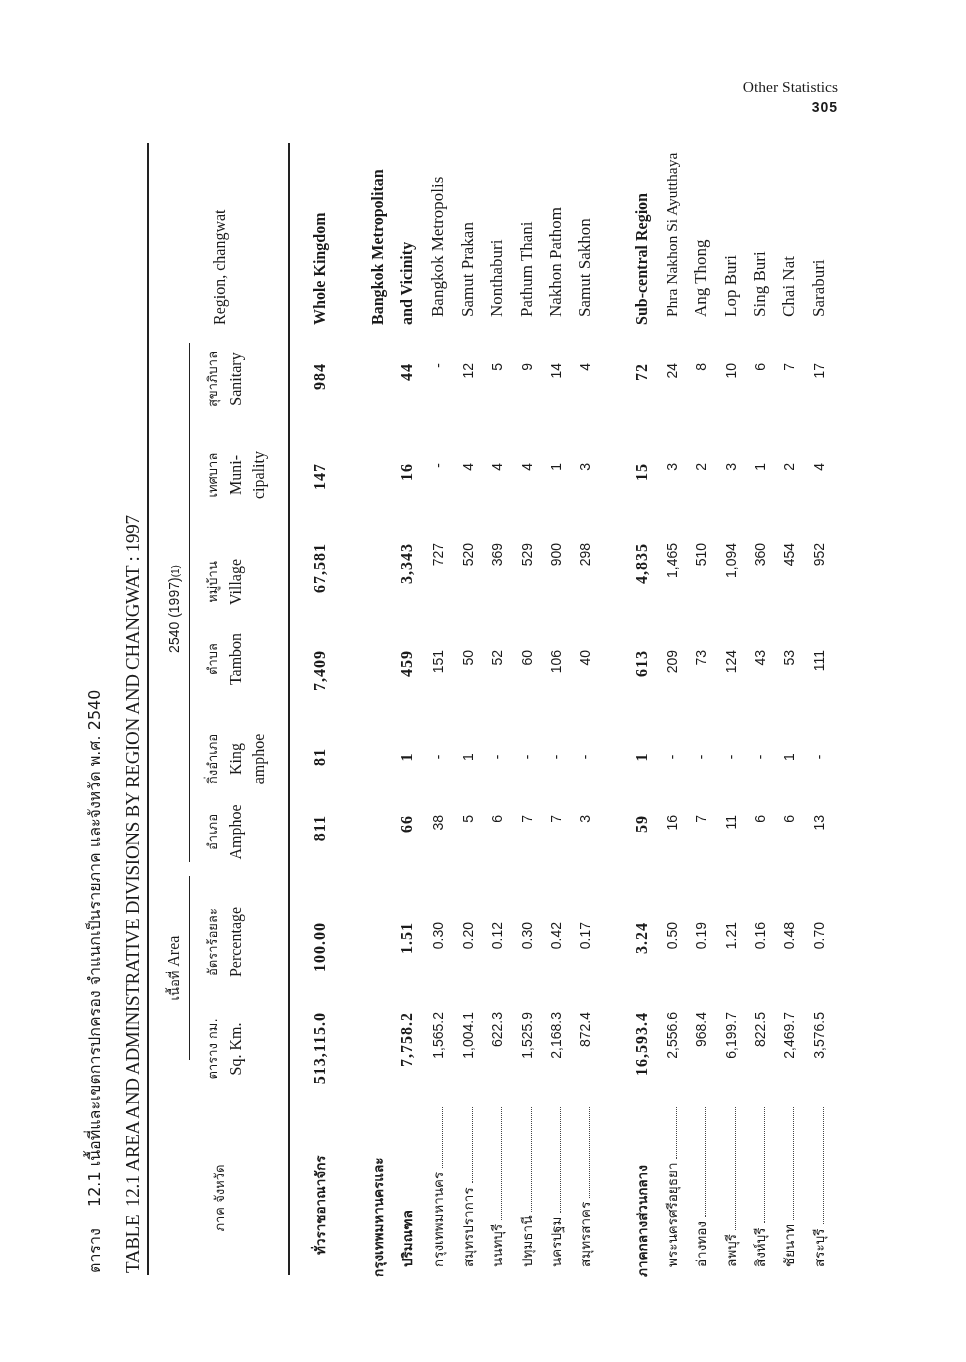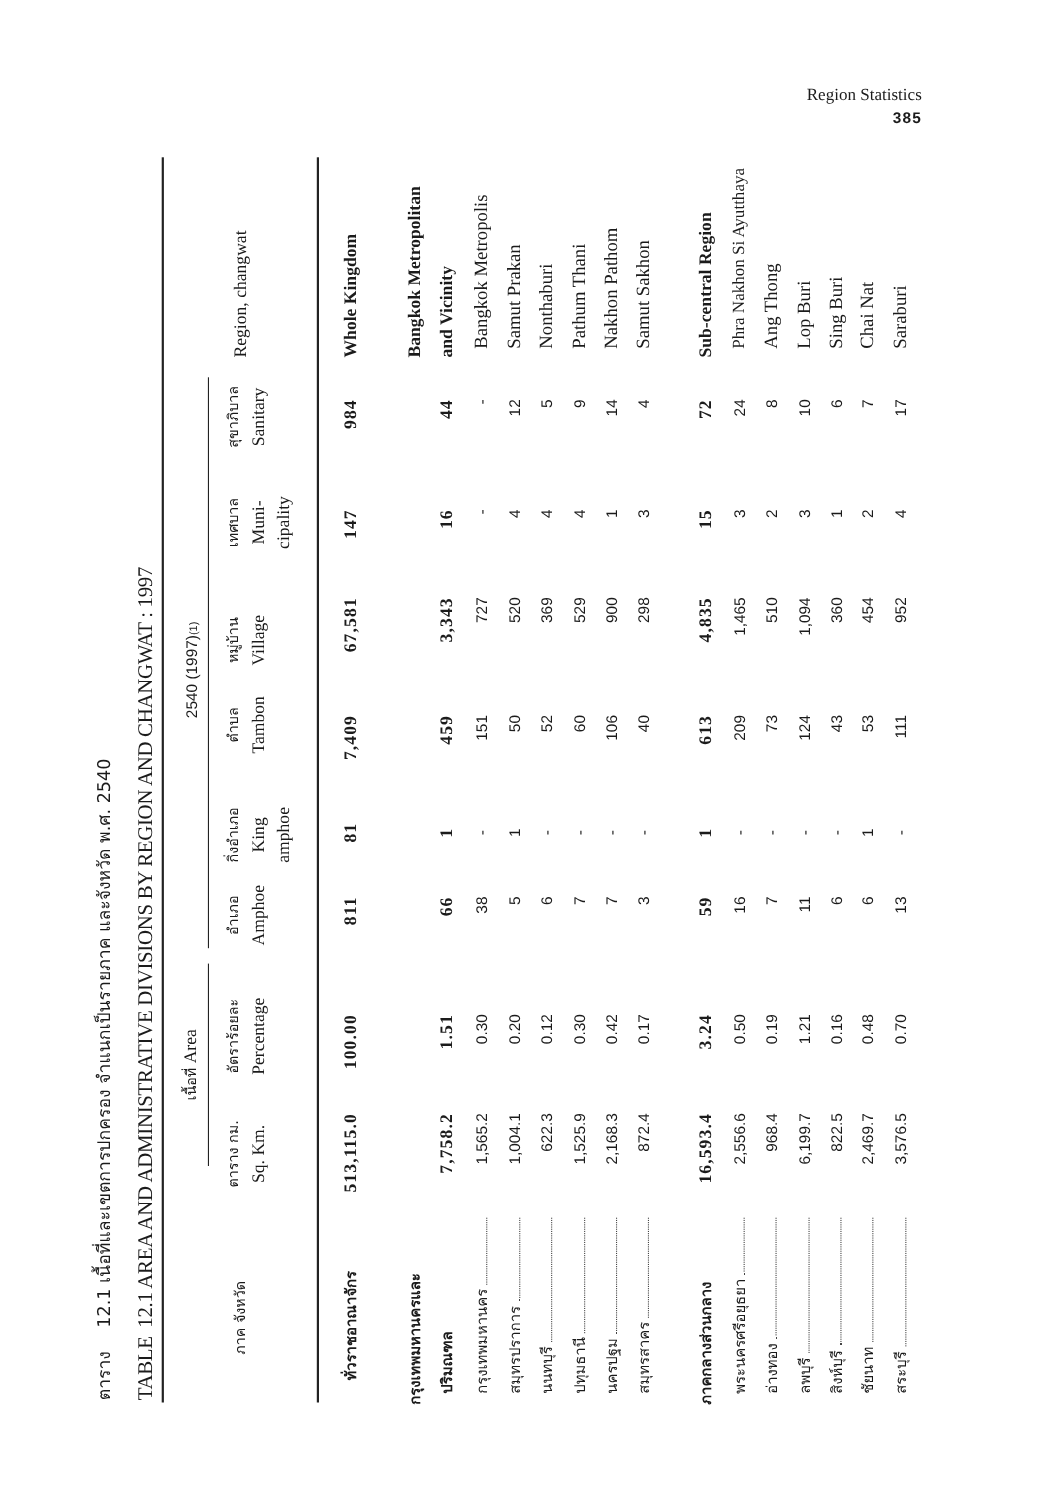--- a/index.html
+++ b/index.html
@@ -42,22 +42,22 @@
   .c-vi{left:664px;width:70px;text-align:right;}
   .c-mu{left:764px;width:50px;text-align:right;}
   .c-sa{left:864px;width:50px;text-align:right;}
   .c-en{left:952px;}
   .c-en.p{left:960px;}
 </style>
 </head>
 <body>
 
 <div class="page-head">
-  <span class="ph-section">Region Statistics</span>
-  <span class="ph-num">385</span>
+  <span class="ph-section">Other Statistics</span>
+  <span class="ph-num">305</span>
 </div>
 
 <div class="sheet">
 
   <div class="a t-th">
     <span class="pre">ตาราง</span><span>12.1</span> <span>เนื้อที่และเขตการปกครอง จำแนกเป็นรายภาค และจังหวัด พ.ศ. 2540</span>
   </div>
   <div class="a t-en">
     <span class="pre">TABLE</span><span>12.1</span> <span>AREA AND ADMINISTRATIVE DIVISIONS BY REGION AND CHANGWAT : 1997</span>
   </div>

